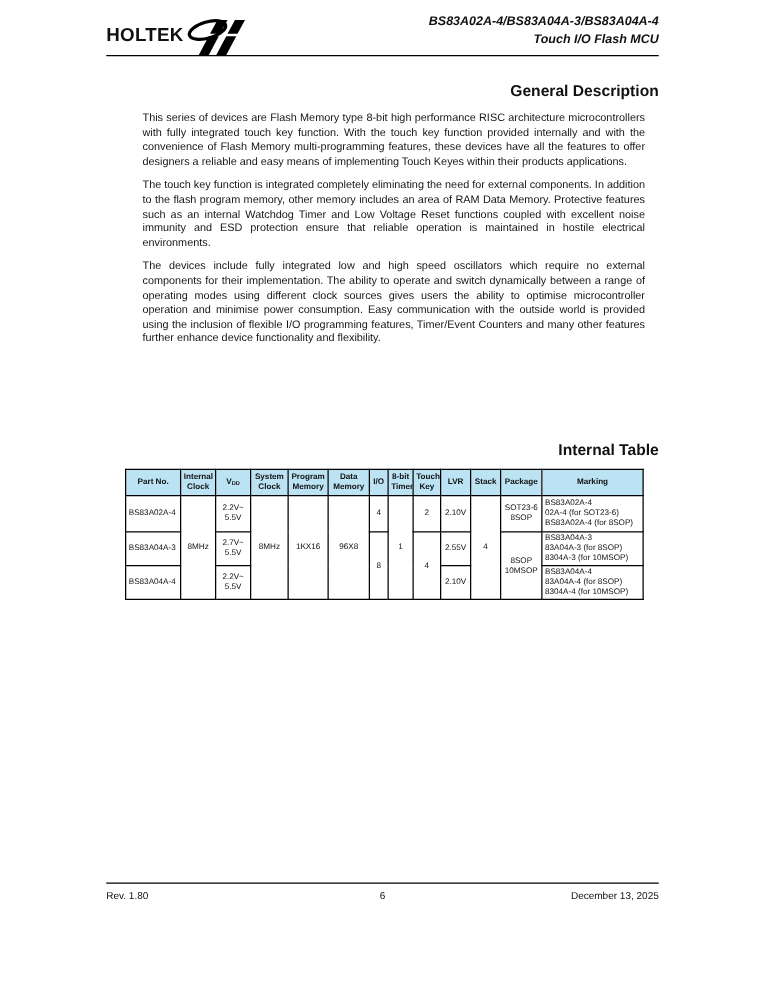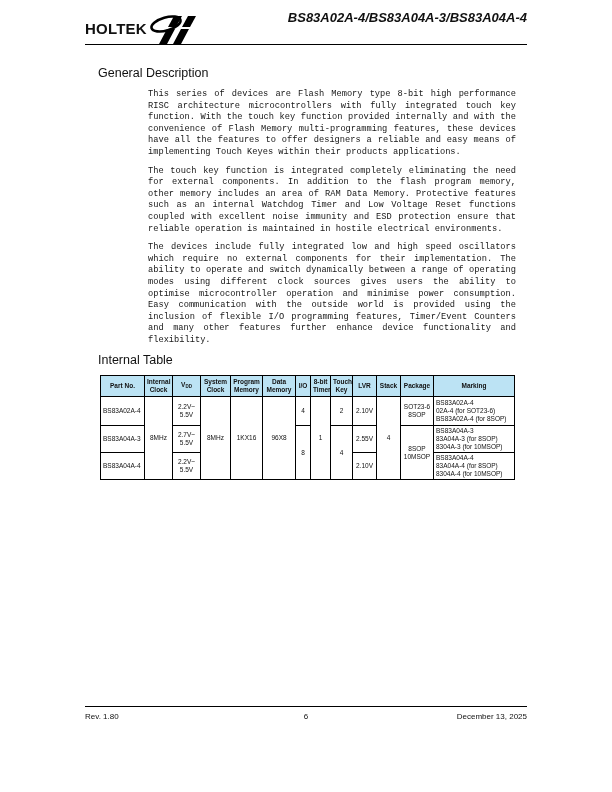--- a/index.html
+++ b/index.html
@@ -8,32 +8,32 @@
     margin:0 auto; overflow:hidden; color:#111;
     font-family:"Liberation Sans", sans-serif;
   }
 
   
   .hdr { position:absolute; top:8px; left:85px; right:85px; height:36px; }
   .logo { position:absolute; left:0; bottom:1px; display:flex; align-items:center; }
   .logo-text { font-weight:bold; font-size:15px; letter-spacing:0.2px; line-height:15px; }
   .logo-mark { margin-left:2px; margin-bottom:-2px; }
   .titles { position:absolute; right:0; top:3px; text-align:right;
-            font-weight:bold; font-style:italic; font-size:13px; line-height:13.5px; }
+            font-weight:bold; font-style:italic; font-size:10px; line-height:13.5px; }
   .header-rule { position:absolute; top:44px; left:85px; right:85px;
                  border-top:1.8px solid #000; }
 
   
   .section { position:absolute; left:85px; width:442px; }
   .section-gd { top:66px; }
   .section-st { top:353px; }
-  h2 { font-size:12.5px; font-weight:normal; margin:0 0 0 13px; padding:0;
-       font-family:"Liberation Sans", sans-serif; }
-  .para { margin:7px 11px 0 63px; text-align:justify;
-          font-family:Liberation Mono, monospace;
+  h2 { font-size:12.5px; font-weight:bold; margin:0 0 0 13px; padding:0;
+       font-family:"Liberation Sans", sans-serif;text-align:right; }
+  .para { margin:7px 11px 0 29px; text-align:justify;
+          font-family:Liberation Sans, sans-serif;
           font-size:8.7px; line-height:11.6px; color:#161616; }
   .para.first { margin-top:9px; }
 
   
   table.sel { margin:8px 0 0 15px; border-collapse:collapse; width:414px;
               table-layout:fixed; }
   table.sel th, table.sel td {
     border:1px solid #000; padding:1px 2px; font-size:6.5px; line-height:8px;
     text-align:center; vertical-align:middle; white-space:pre-line;
     overflow:hidden; font-family:"Liberation Sans", sans-serif;
@@ -60,20 +60,21 @@
       <svg class="logo-mark" width="50" height="31" viewBox="0 0 50 31">
         <ellipse cx="17" cy="10" rx="15" ry="6.5" fill="none" stroke="#000" stroke-width="2.6" transform="rotate(-16 17 10)"></ellipse>
         <polygon points="25,2 33,2 27,13 19,13" fill="#000"></polygon>
         <polygon points="18,15 26,15 18,30 10,30" fill="#000"></polygon>
         <polygon points="39,2 47,2 41,13 33,13" fill="#000"></polygon>
         <polygon points="32,15 40,15 32,30 24,30" fill="#000"></polygon>
       </svg>
     </div>
     <div class="titles">
       <div>BS83A02A-4/BS83A04A-3/BS83A04A-4</div>
+      <div>Touch I/O Flash MCU</div>
     </div>
   </div>
   <div class="header-rule"></div>
 
   <div class="section section-gd">
     <h2>General Description</h2>
     <p class="para first">This series of devices are Flash Memory type 8-bit high performance RISC architecture microcontrollers with fully integrated touch key function. With the touch key function provided internally and with the convenience of Flash Memory multi-programming features, these devices have all the features to offer designers a reliable and easy means of implementing Touch Keyes within their products applications.</p>
     <p class="para">The touch key function is integrated completely eliminating the need for external components. In addition to the flash program memory, other memory includes an area of RAM Data Memory. Protective features such as an internal Watchdog Timer and Low Voltage Reset functions coupled with excellent noise immunity and ESD protection ensure that reliable operation is maintained in hostile electrical environments.</p>
     <p class="para">The devices include fully integrated low and high speed oscillators which require no external components for their implementation. The ability to operate and switch dynamically between a range of operating modes using different clock sources gives users the ability to optimise microcontroller operation and minimise power consumption. Easy communication with the outside world is provided using the inclusion of flexible I/O programming features, Timer/Event Counters and many other features further enhance device functionality and flexibility.</p>
   </div>

